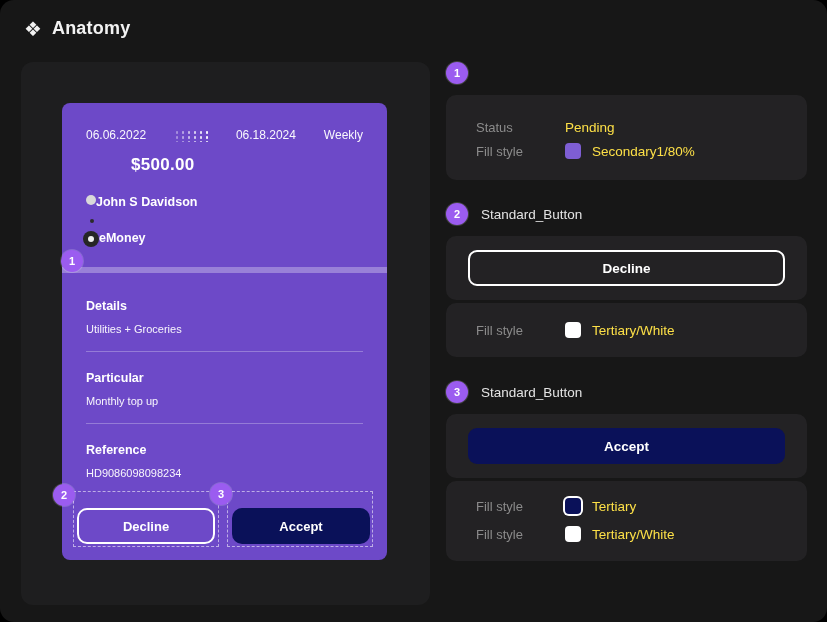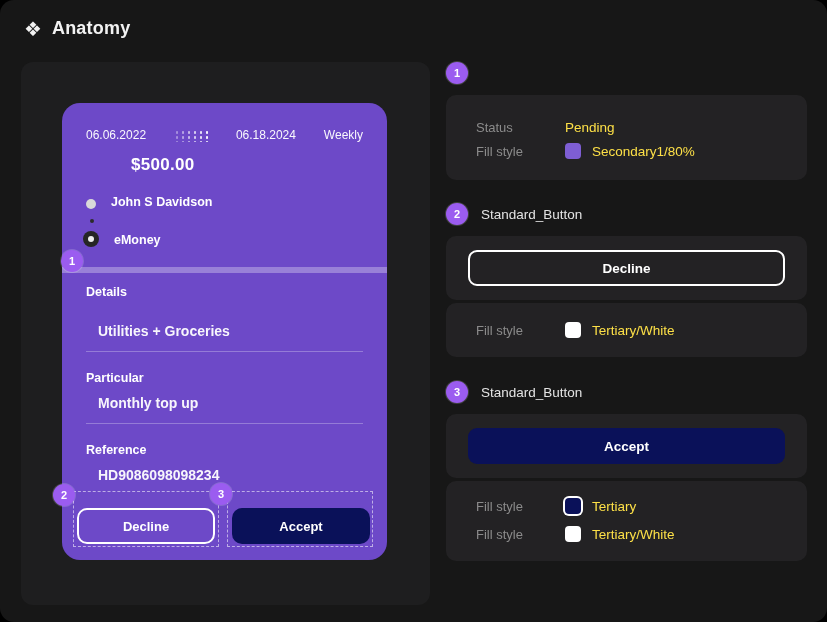--- a/index.html
+++ b/index.html
@@ -9,39 +9,39 @@
 
   
   .app-header { position:absolute; left:24px; top:18px; display:flex; align-items:center; gap:10px; }
   .app-header .hicon { color:#f2f2f2; font-size:20px; line-height:1; }
   .app-header .htitle { color:#f2f2f2; font-size:18px; font-weight:700; letter-spacing:.2px; }
 
   
   .left-panel { position:absolute; left:21px; top:62px; width:409px; height:543px; background:#1e1e1f; border-radius:12px; }
 
   
-  .card { position:absolute; left:41px; top:41px; width:325px; height:457px; background:#6d49c8; border-radius:18px; color:#fff; }
+  .card { position:absolute; left:41px; top:41px; width:325px; height:457px; background:#6d49c8; border-radius:8px; color:#fff; }
   .card-dates { position:absolute; left:24px; right:24px; top:24px; height:16px; display:flex; align-items:center; justify-content:space-between; font-size:12px; color:rgba(255,255,255,.96); }
   .dots-grid { width:34px; height:13px;
     background-image:radial-gradient(circle, rgba(255,255,255,.95) 1.1px, transparent 1.2px);
     background-size:6px 5px; background-position:0 1px;
     -webkit-mask-image:linear-gradient(to right, rgba(0,0,0,.35), #000);
     mask-image:linear-gradient(to right, rgba(0,0,0,.35), #000); }
   .card-amount { position:absolute; left:24px; top:52px; font-size:17px; font-weight:700; letter-spacing:.3px;margin-left:45px; }
-  .tl-row { position:absolute; left:24px; display:flex; align-items:flex-end; gap:15px; font-size:12.5px; font-weight:700; }
+  .tl-row { position:absolute; left:24px; display:flex; align-items:flex-start; font-size:12.5px; font-weight:700; }
   .tl-row.sender { top:92px; }
   .tl-row.recipient { top:128px; }
   .tl-dot { width:10px; height:10px; border-radius:50%; background:#d9d9d9; flex:0 0 auto; }
   .tl-ring { width:16px; height:16px; border-radius:50%; background:#262626; display:flex; align-items:center; justify-content:center; flex:0 0 auto; margin-left:-3px; }
   .tl-ring .inner { width:6px; height:6px; border-radius:50%; background:#efefef; }
   .tl-connector { position:absolute; left:28px; top:116px; width:4px; height:4px; border-radius:50%; background:#2b2b2b; }
   .status-stripe { position:absolute; left:0; top:164px; width:100%; height:6px; background:rgba(255,255,255,.30); }
 
   .fld-label { position:absolute; left:24px; font-size:12.5px; font-weight:700; color:#ffffff; }
-  .fld-value { position:absolute; left:36px; font-size:14px; font-weight:700; color:rgba(255,255,255,.95); }
+  .fld-value { position:absolute; left:24px; font-size:11px; font-weight:400; color:rgba(255,255,255,.95); }
   .card-divider { position:absolute; left:24px; right:24px; height:1px; background:rgba(255,255,255,.28); }
 
   .card-btn { position:absolute; top:405px; width:138px; height:36px; border-radius:10px; display:flex; align-items:center; justify-content:center; font-size:13px; font-weight:700; color:#fff; cursor:pointer; }
   .card-btn.decline { left:15px; background:transparent; border:2px solid #ffffff; }
   .card-btn.accept { left:170px; background:#0a1159; border:none; }
   .sel-rect { position:absolute; top:388px; width:146px; height:56px; border:1px dashed rgba(255,255,255,.55); }
   .sel-rect.d { left:11px; } .sel-rect.a { left:165px; }
 
   .marker { width:22px; height:22px; border-radius:50%; background:#9b5cf0; color:#fff; font-size:11px; font-weight:700; display:flex; align-items:center; justify-content:center; box-shadow:0 0 0 1px rgba(255,255,255,.18); }
   .marker.on-card { position:absolute; z-index:5; }
@@ -100,21 +100,21 @@
       <div class="tl-row recipient">
         <span class="tl-ring">
             <span class="inner"></span>
           </span>
         <span>eMoney</span>
       </div>
 
       <div class="marker on-card m1">1</div>
       <div class="status-stripe"></div>
 
-      <div class="fld-label" style="top:182px">Details</div>
+      <div class="fld-label" style="top:196px">Details</div>
       <div class="fld-value" style="top:220px">Utilities + Groceries</div>
       <div class="card-divider" style="top:248px"></div>
 
       <div class="fld-label" style="top:268px">Particular</div>
       <div class="fld-value" style="top:292px">Monthly top up</div>
       <div class="card-divider" style="top:320px"></div>
 
       <div class="fld-label" style="top:340px">Reference</div>
       <div class="fld-value" style="top:364px">HD9086098098234</div>
 

